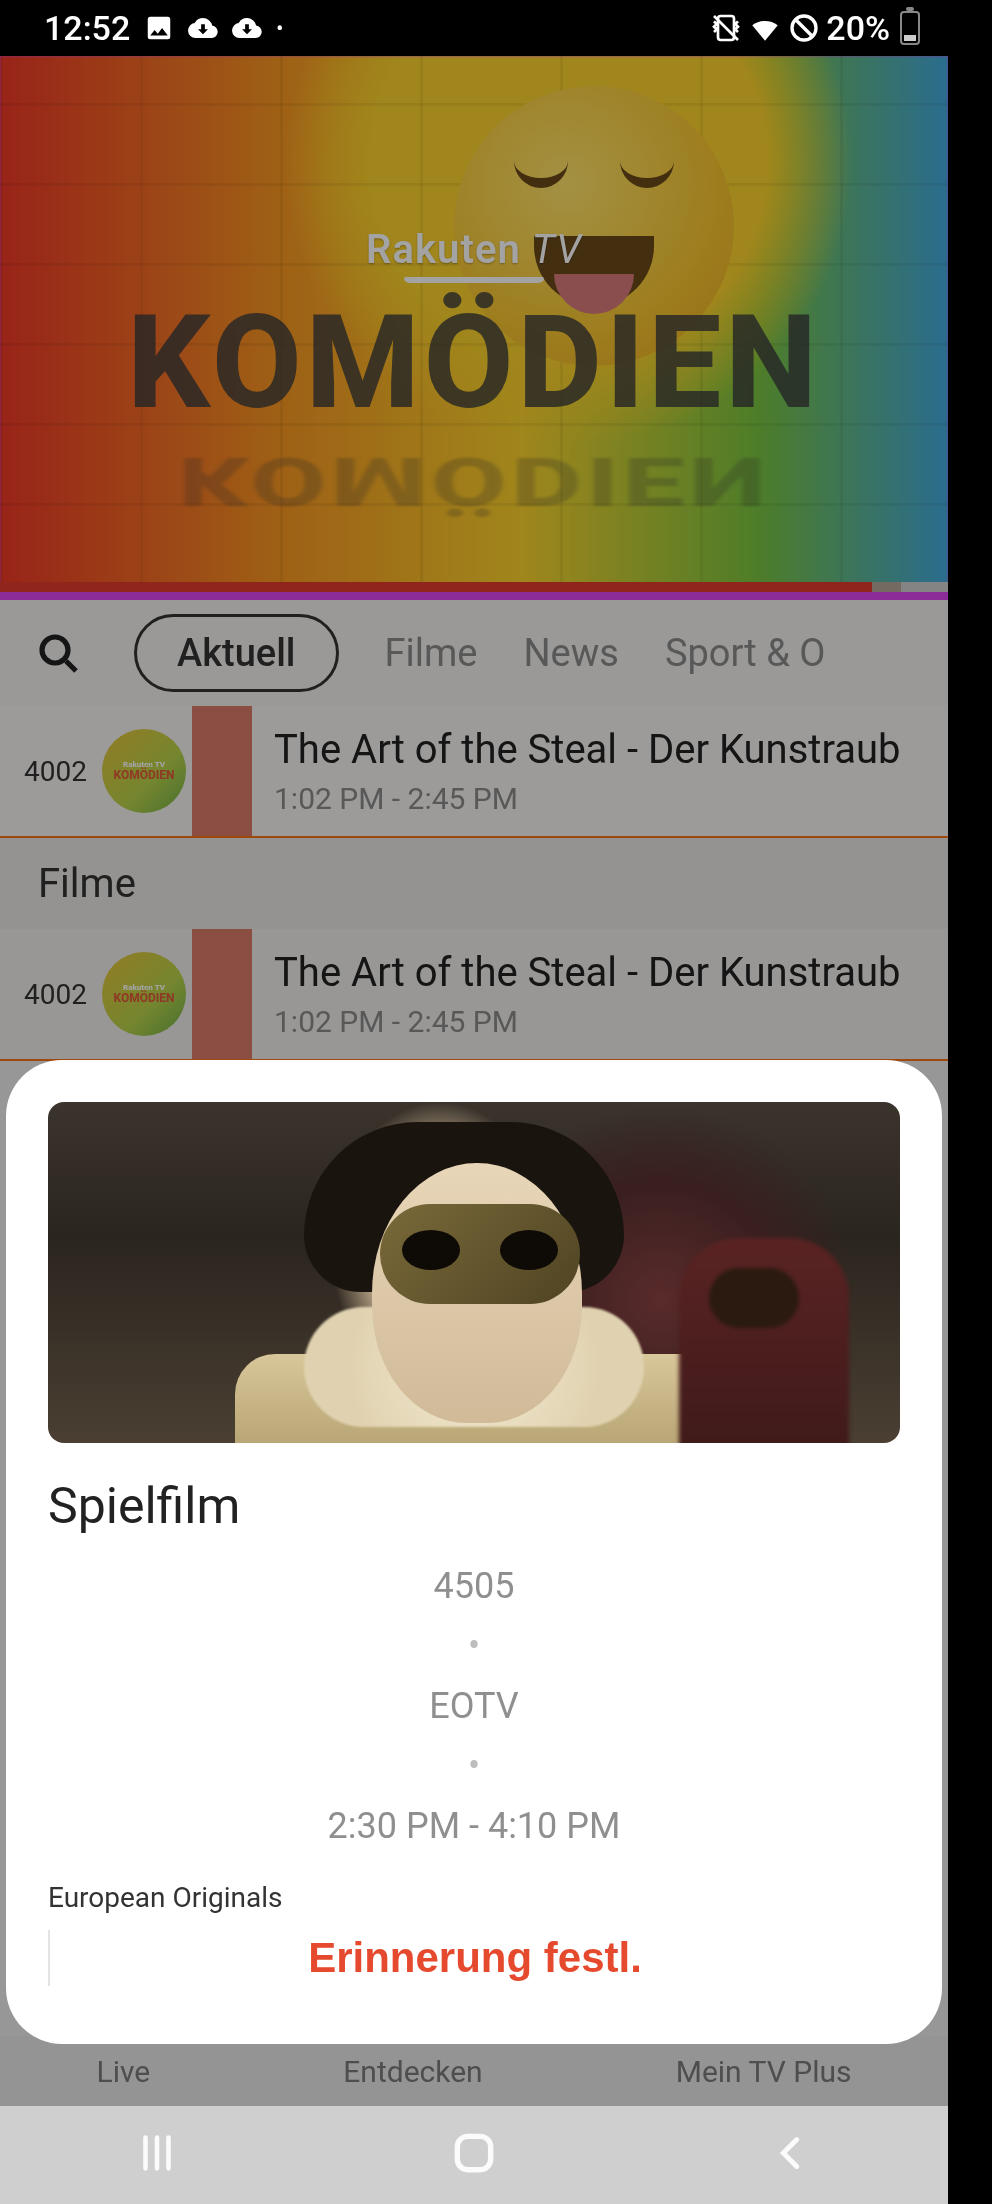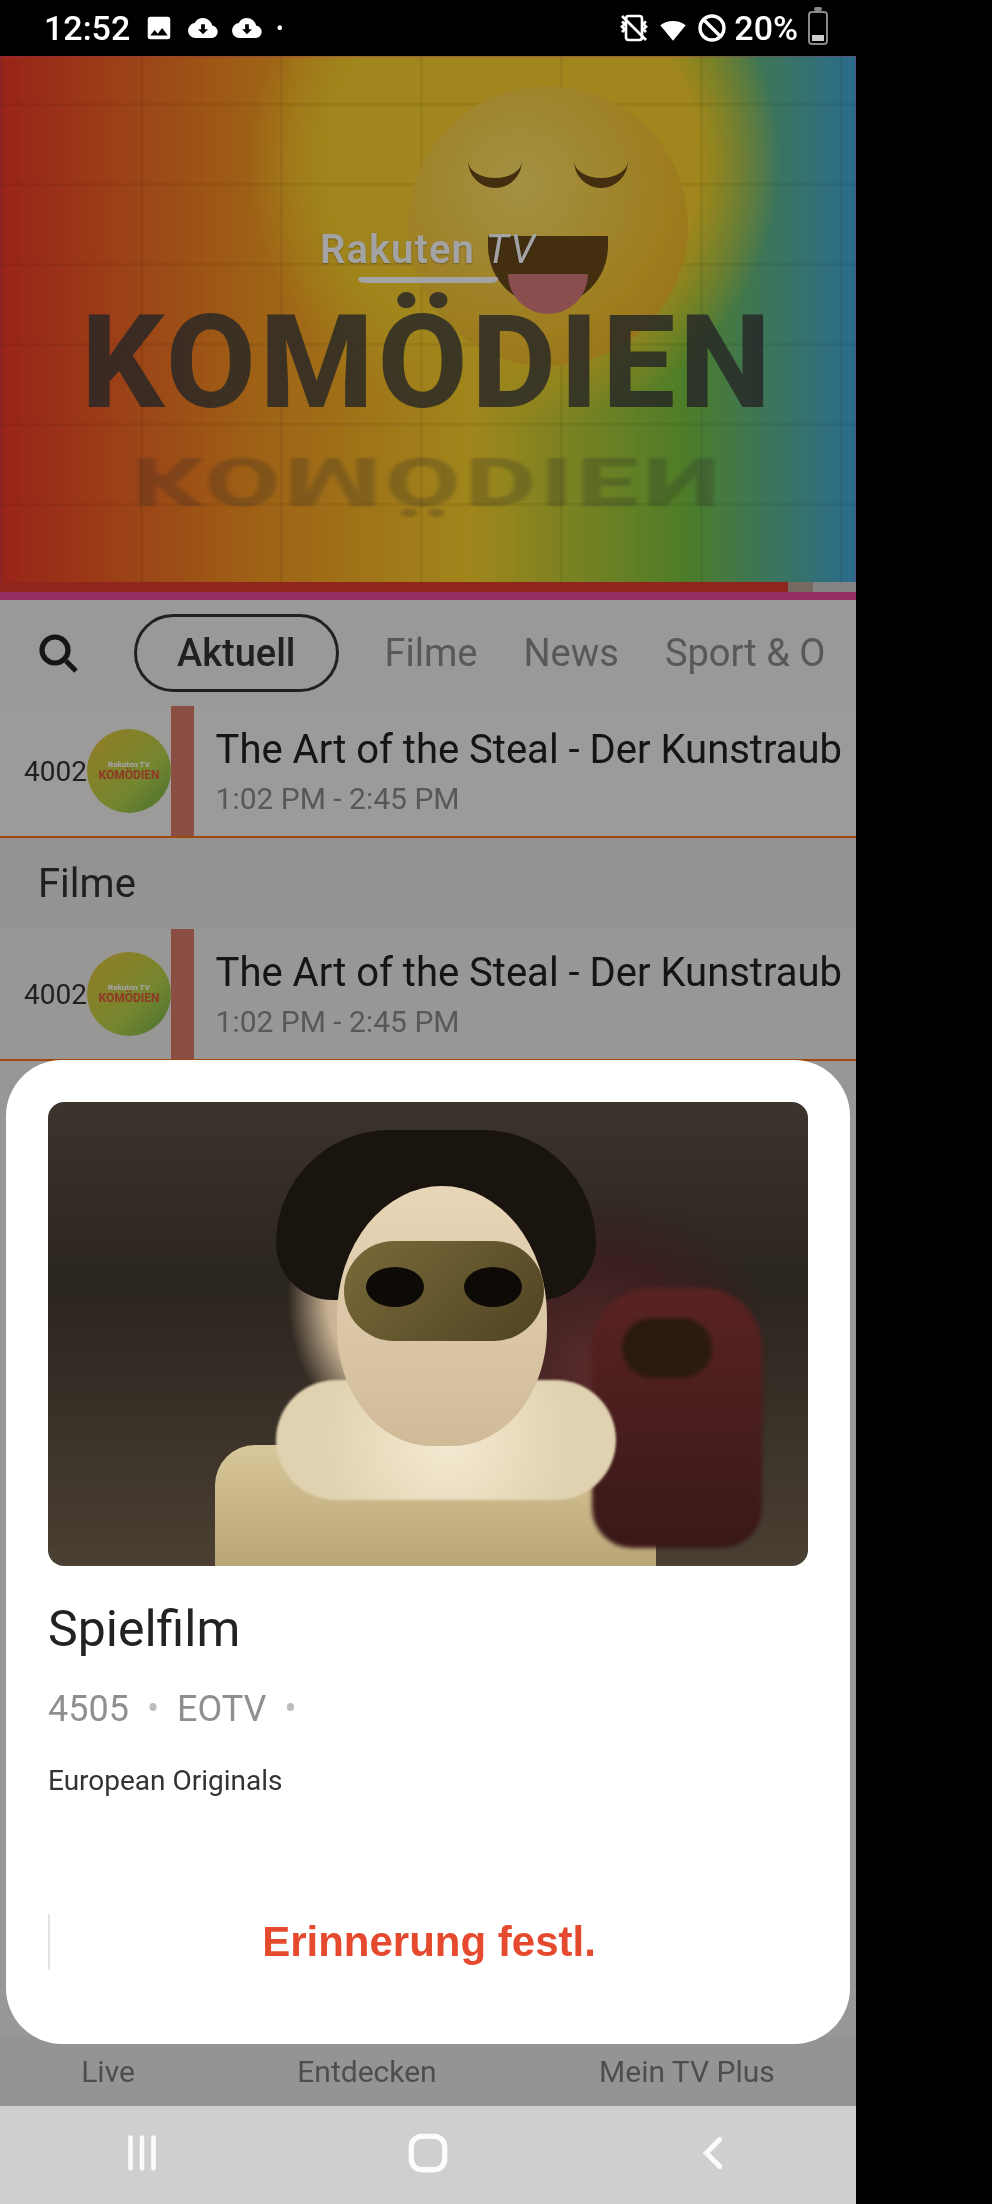--- a/index.html
+++ b/index.html
@@ -1,17 +1,17 @@
 <!DOCTYPE html>
 <html><head>
 <meta charset="utf-8">
 <style>
   * { box-sizing: border-box; margin: 0; padding: 0; }
   html, body { width: 992px; height: 2204px; overflow: hidden; font-family: -apple-system, Roboto, "Segoe UI", sans-serif; background:#000; }
-  .screen { position: relative; width: 856px; height: 2204px; background:#ec4899; }
+  .screen { position: relative; width: 948px; height: 2204px; background:#d946ef; }
 
   
   .status-bar { position:absolute; top:0; left:0; right:0; height:56px; background:#000; color:#fff; display:flex; align-items:center; justify-content:space-between; padding:0 28px 0 44px; font-size:34px; z-index:5; }
   .status-left { display:flex; align-items:center; gap:14px; font-weight:500; }
   .status-right { display:flex; align-items:center; gap:6px; font-weight:500; }
   .status-icon { display:inline-flex; }
   .battery { display:inline-block; width:20px; height:34px; border:2px solid #888; border-radius:4px; position:relative; margin-left:4px;}
   .battery:before{content:"";position:absolute;top:-6px;left:4px;right:4px;height:4px;background:#888;border-radius:2px;}
   .battery:after{content:"";position:absolute;bottom:2px;left:2px;right:2px;height:20%;background:#ccc;}
 
@@ -82,21 +82,21 @@
   .mask-hair{position:absolute;left:30%;top:6%;width:320px;height:170px;border-radius:120px 120px 60px 60px;background:#1a140e;}
   .mask-mask{position:absolute;left:39%;top:30%;width:200px;height:100px;border-radius:60px;background:linear-gradient(135deg,#7a6a3a,#4f4322);}
   .mask-mask:before,.mask-mask:after{content:"";position:absolute;top:26px;width:58px;height:40px;border-radius:50%;background:#0e0b07;}
   .mask-mask:before{left:22px;} .mask-mask:after{right:22px;}
   .mask-ruff{position:absolute;left:30%;top:60%;width:340px;height:120px;border-radius:60px;background:radial-gradient(circle,#f4ead2 0%, #e0d2b0 70%);filter:blur(1px);}
   .mask-doublet{position:absolute;left:22%;top:74%;right:20%;bottom:0;background:linear-gradient(180deg,#d8c79a 0%, #b9a676 100%);border-radius:40px 40px 0 0;}
   .fig2{position:absolute;right:6%;top:40%;width:170px;height:260px;border-radius:60px 60px 40px 40px;background:linear-gradient(180deg,#5a2323 0%, #3a1818 100%);filter:blur(2px);}
   .fig2:before{content:"";position:absolute;left:30px;top:30px;width:90px;height:60px;border-radius:40px;background:#2a1a10;}
 
   .sheet-title{font-size:50px;color:#222;margin-top:34px;}
-  .sheet-sub{font-size:36px;color:#8f8f8f;margin-top:30px;display:flex;gap:18px;align-items:center;}
+  .sheet-sub{font-size:36px;color:#8f8f8f;margin-top:30px;display:flex;gap:18px;align-items:center;flex-direction:column;}
   .sheet-sub .dot{color:#bdbdbd;}
   .sheet-desc{font-size:28px;color:#333;margin-top:34px;}
   .sheet-actions{margin-top:auto;display:flex;align-items:center;height:120px;}
   .sheet-actions .divider{width:2px;height:56px;background:#e3e3e3;}
   .sheet-actions button{flex:1;background:none;border:none;font-size:42px;font-weight:600;color:#e64a2e;cursor:pointer;padding:20px 0;}
 
 </style>
 </head>
 <body>
 
@@ -226,20 +226,21 @@
       <div class="mask-hair"></div>
       <div class="mask-face"></div>
       <div class="mask-mask"></div>
     </div>
     <div class="sheet-title">Spielfilm</div>
     <div class="sheet-sub">
       <span>4505</span>
       <span class="dot">•</span>
       <span>EOTV</span>
       <span class="dot">•</span>
+      <span>2:30 PM - 4:10 PM</span>
     </div>
     <div class="sheet-desc">European Originals</div>
     <div class="sheet-actions">
       <div class="divider"></div>
       <button>Erinnerung festl.</button>
     </div>
   </div>
 
   <div class="sys-nav">
     <span>

